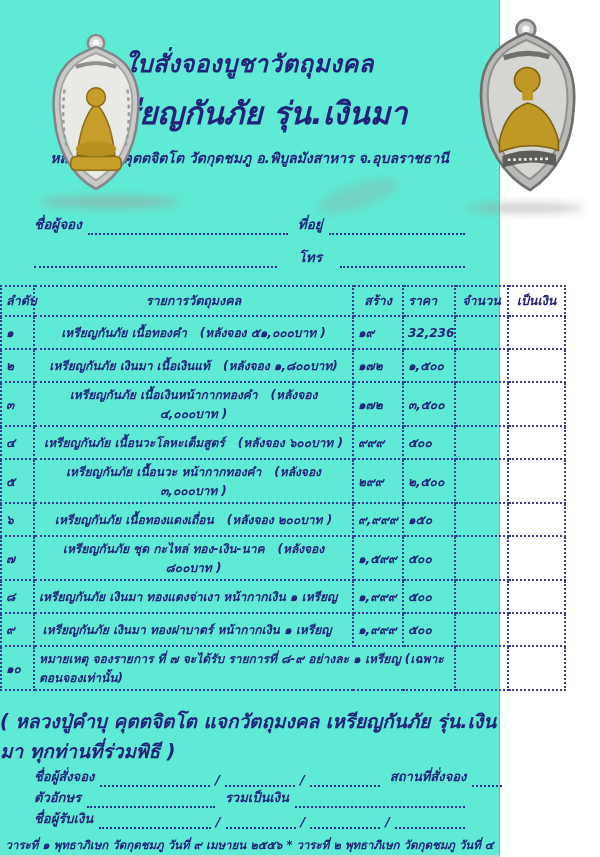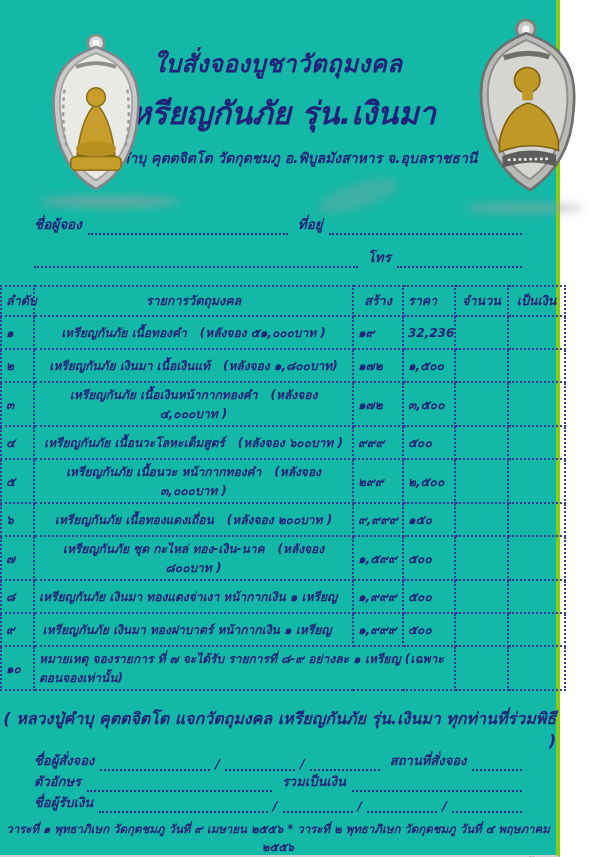--- a/index.html
+++ b/index.html
@@ -1,56 +1,56 @@
 <!DOCTYPE html>
 <html><head>
 <meta charset="utf-8">
 <style>
   html,body{margin:0;padding:0;}
   body{
     width:600px;height:857px;background:#ffffff;overflow:hidden;position:relative;
     font-family:"DejaVu Sans",sans-serif;color:#22227a;font-weight:bold;font-style:italic;
   }
-  .page{position:relative;width:560px;height:857px;background:#14b8a6;border-right:4px solid #84cc16;border-bottom:2px solid #cfcfcf;box-sizing:border-box;}
+  .page{position:relative;width:500px;height:857px;background:#5eead4;border-right:1px solid #84cc16;border-bottom:2px solid #cfcfcf;box-sizing:border-box;}
   
   .header{text-align:center;padding-top:44px;position:relative;z-index:2;}
   .title1{font-size:24px;letter-spacing:.5px;}
   .title2{font-size:31px;margin-top:5px;}
   .subtitle{font-size:14px;margin-top:9px;}
   
   .amulet-left{position:absolute;left:33px;top:33px;width:126px;height:170px;z-index:3;}
   .amulet-right{position:absolute;left:461px;top:14px;width:134px;height:194px;z-index:3;transform:rotate(-1.5deg);}
   .shadow{position:absolute;background:#9f9f9f;border-radius:50%;filter:blur(4px);z-index:1;}
   .shadow-a{left:40px;top:196px;width:140px;height:12px;opacity:.55;}
   .shadow-b{left:316px;top:184px;width:84px;height:24px;opacity:.30;transform:rotate(-18deg);}
   .shadow-c{left:466px;top:202px;width:118px;height:12px;opacity:.45;}
   
-  .fline{display:flex;align-items:flex-end;margin:0 34px;height:22px;font-size:13.5px;justify-content:center;}
+  .fline{display:flex;align-items:flex-end;margin:0 34px;height:22px;font-size:13.5px;}
   .fline .lbl{white-space:nowrap;padding-right:6px;}
   .fline .lbl.mid{padding-left:10px;}
   .dots{flex:1;border-bottom:2px dotted #2e2e8a;height:15px;min-width:30px;}
   .dots.small{flex:0 0 70px;}
   .slash{padding:0 5px;}
   .fl-1{margin-top:44px;}
-  .fl-2{margin-top:11px;}
+  .fl-2{margin-top:11px;gap:12px;}
   
   table.order{border-collapse:collapse;width:564px;margin:17px auto 0;table-layout:fixed;}
   table.order th,table.order td{border:2px dotted #3a3a96;padding:2px 4px;box-sizing:border-box;}
   table.order th{font-size:12.5px;height:30px;}
   table.order td{font-size:12px;height:33px;}
   .c-no{width:33px;}
   .c-item{width:319px;text-align:center;}
   .c-made{width:50px;margin-top:16px;}
   .c-price{width:52px;text-align:left;}
   .c-qty{width:53px;}
   .c-amt{width:57px;}
   .item-note{margin-left:13px;}
   .note-row-text{font-size:12px;}
   
-  .giveaway{text-align:right;font-size:16px;margin-top:15px;}
+  .giveaway{text-align:left;font-size:19px;margin-top:15px;}
   
   .sig{}
   .sig .fline{height:21px;font-size:13px;}
   
   .footer{ text-align:center;font-size:11.5px;line-height:1.55;margin-top:8px;}
 </style>
 </head>
 <body>
 
 <div class="page">

